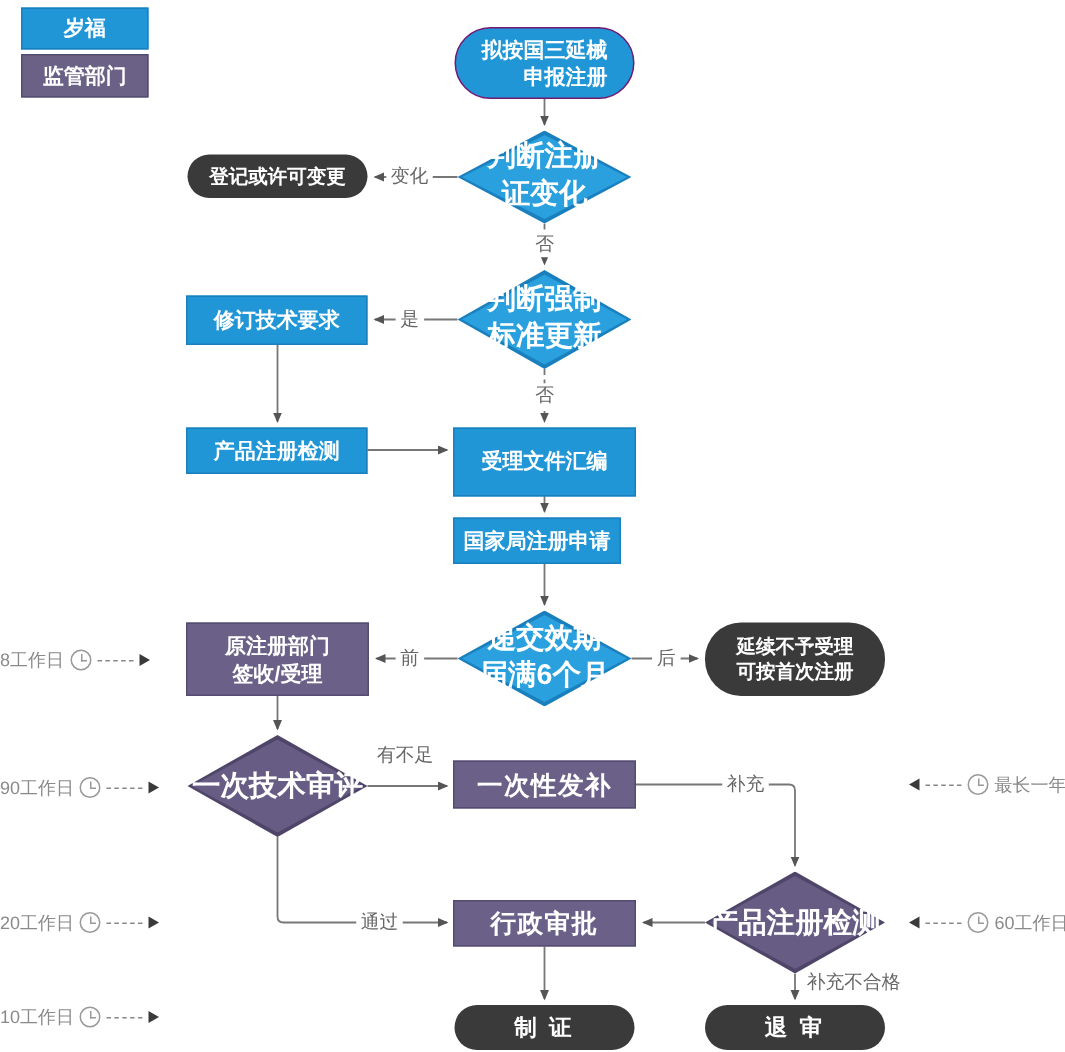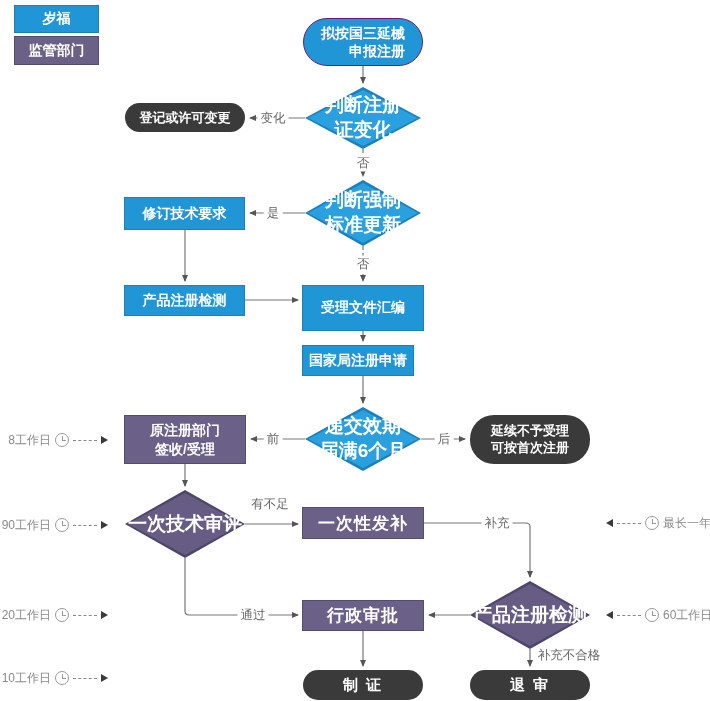--- a/index.html
+++ b/index.html
@@ -40,21 +40,21 @@
   .legend.purple{background:#6b6186;border:1px solid #554c72;}
 
   
   .elabel{position:absolute;transform:translate(-50%,-50%);font-size:12.5px;color:#666;
       background:#fff;padding:0 3px;white-space:nowrap;font-family:Liberation Serif, serif;}
   .elabel.nobg{background:transparent;}
 
   
   .time-row{position:absolute;display:flex;align-items:center;gap:4px;height:18px;
       font-size:12px;color:#8a8a8a;white-space:nowrap;}
-  .time-row.left{justify-content:flex-end;}
+  .time-row.left{justify-content:flex-start;}
   .clock{position:relative;width:14px;height:14px;border:1px solid #999;border-radius:50%;
       flex:0 0 auto;box-sizing:border-box;}
   .clock::before{content:"";position:absolute;left:6px;top:2px;width:1px;height:5px;background:#999;}
   .clock::after{content:"";position:absolute;left:6px;top:6px;width:4px;height:1px;background:#999;}
   .dashes{width:24px;height:0;border-top:1px dashed #888;flex:0 0 auto;}
   .tri-right{width:0;height:0;border-left:7px solid #3a3a3a;border-top:4px solid transparent;
       border-bottom:4px solid transparent;flex:0 0 auto;}
   .tri-left{width:0;height:0;border-right:7px solid #3a3a3a;border-top:4px solid transparent;
       border-bottom:4px solid transparent;flex:0 0 auto;}
 </style>

